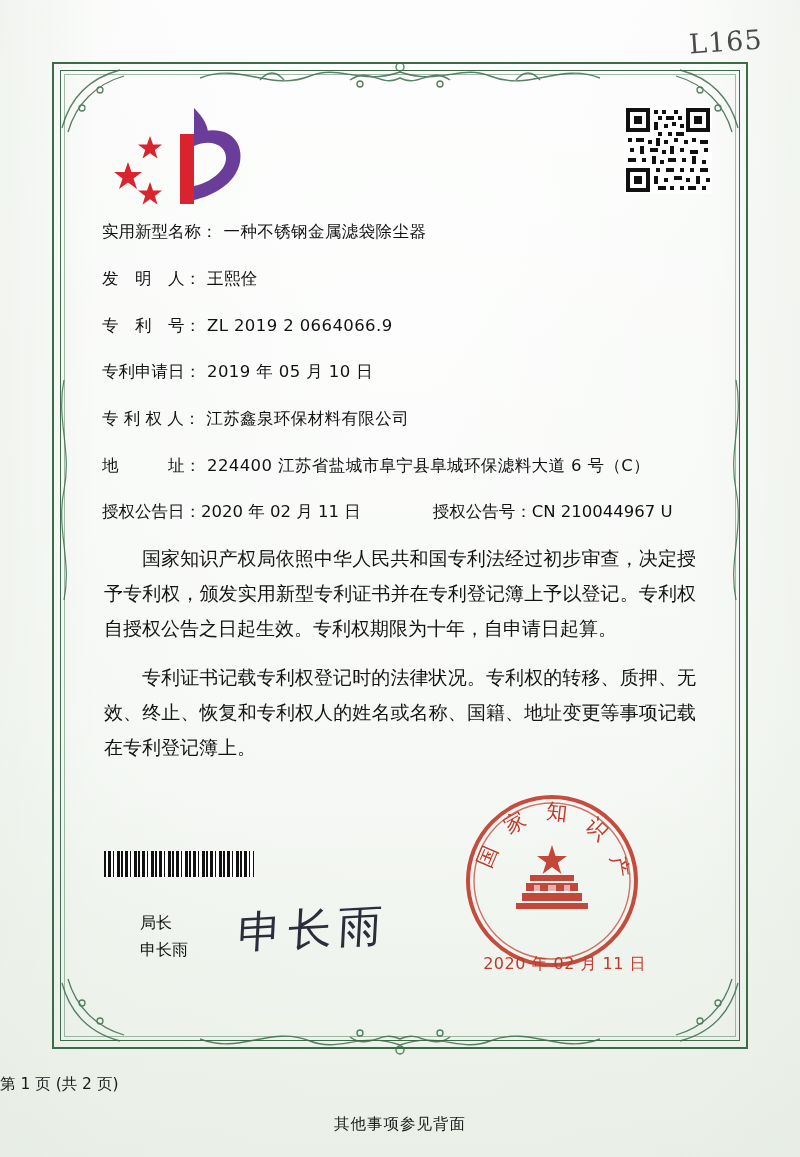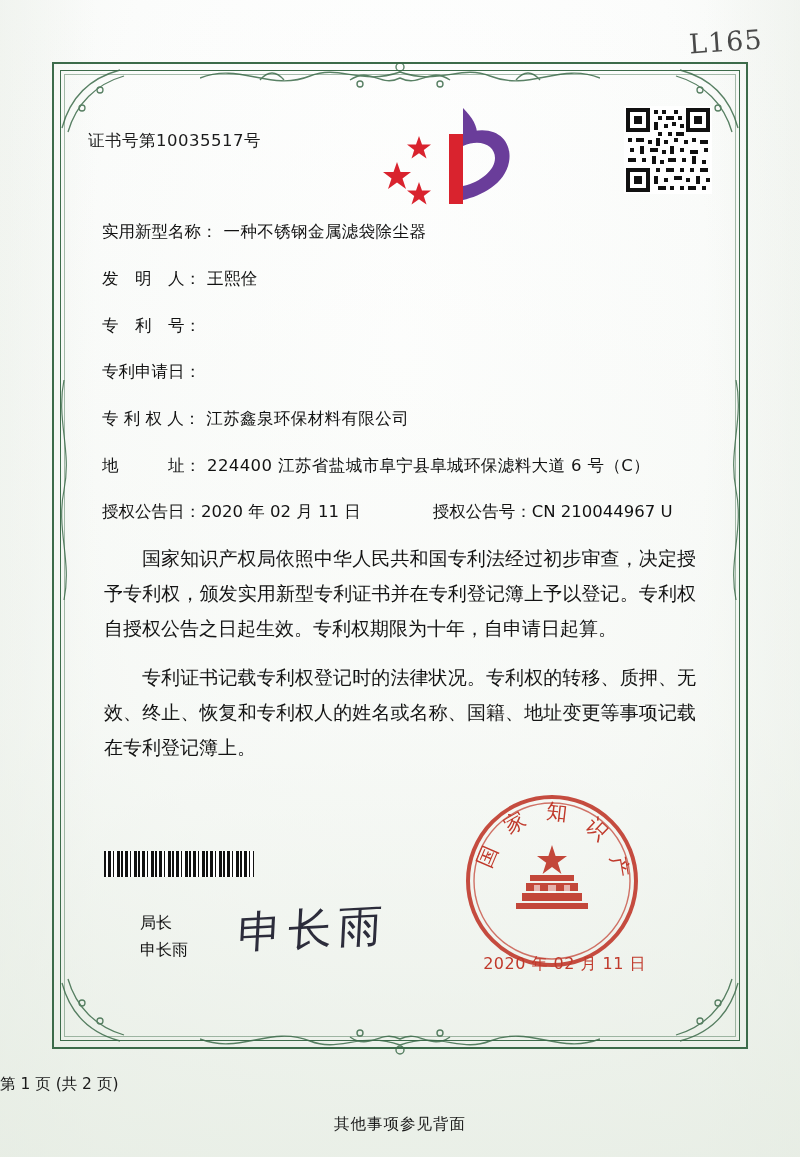--- a/index.html
+++ b/index.html
@@ -326,21 +326,20 @@
     <svg viewBox="0 0 16 220" width="16" height="220">
       <g fill="none" stroke="#3c6b4a" stroke-width="1.2">
         <path d="M8,0 C16,40 0,70 8,110 C16,150 0,180 8,220"></path>
       </g>
     </svg>
   </div>
 
   <div class="content">
 
     <div class="top-row">
-      <div class="cert-no">证书号第10035517号</div>
 
       <div class="logo">
         <svg viewBox="0 0 150 110" width="150" height="110">
 
           <g fill="#d9232e">
             <polygon points="20,62 23.5,72 34,72 25.5,78.5 29,89 20,82.5 11,89 14.5,78.5 6,72 16.5,72"></polygon>
             <polygon points="42,36 45,44.5 54,44.5 46.8,50 49.5,58.5 42,53.2 34.5,58.5 37.2,50 30,44.5 39,44.5"></polygon>
             <polygon points="42,82 45,90.5 54,90.5 46.8,96 49.5,104.5 42,99.2 34.5,104.5 37.2,96 30,90.5 39,90.5"></polygon>
           </g>
 
@@ -428,23 +427,25 @@
       <div class="field">
         <span class="label">实用新型名称：</span>
         <span class="value">一种不锈钢金属滤袋除尘器</span>
       </div>
       <div class="field">
         <span class="label">发　明　人：</span>
         <span class="value">王熙佺</span>
       </div>
       <div class="field">
         <span class="label">专　利　号：</span>
+        <span class="value">ZL 2019 2 0664066.9</span>
       </div>
       <div class="field">
         <span class="label">专利申请日：</span>
+        <span class="value">2019 年 05 月 10 日</span>
       </div>
       <div class="field">
         <span class="label">专 利 权 人：</span>
         <span class="value">江苏鑫泉环保材料有限公司</span>
       </div>
       <div class="field">
         <span class="label">地　　　址：</span>
         <span class="value">224400 江苏省盐城市阜宁县阜城环保滤料大道 6 号（C）</span>
       </div>
 

